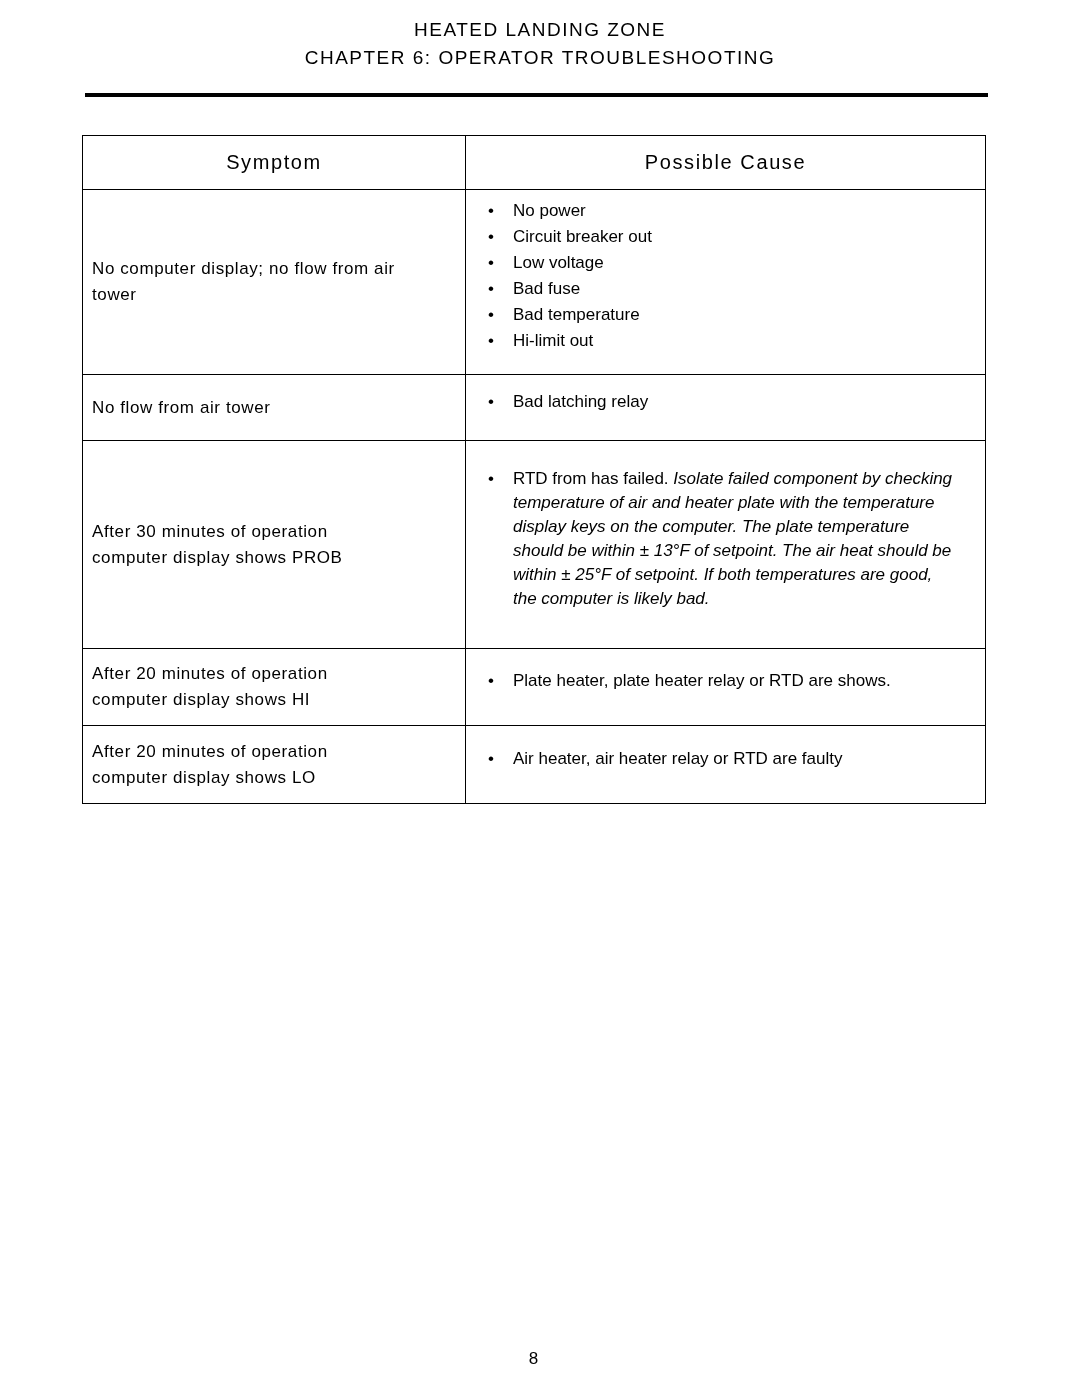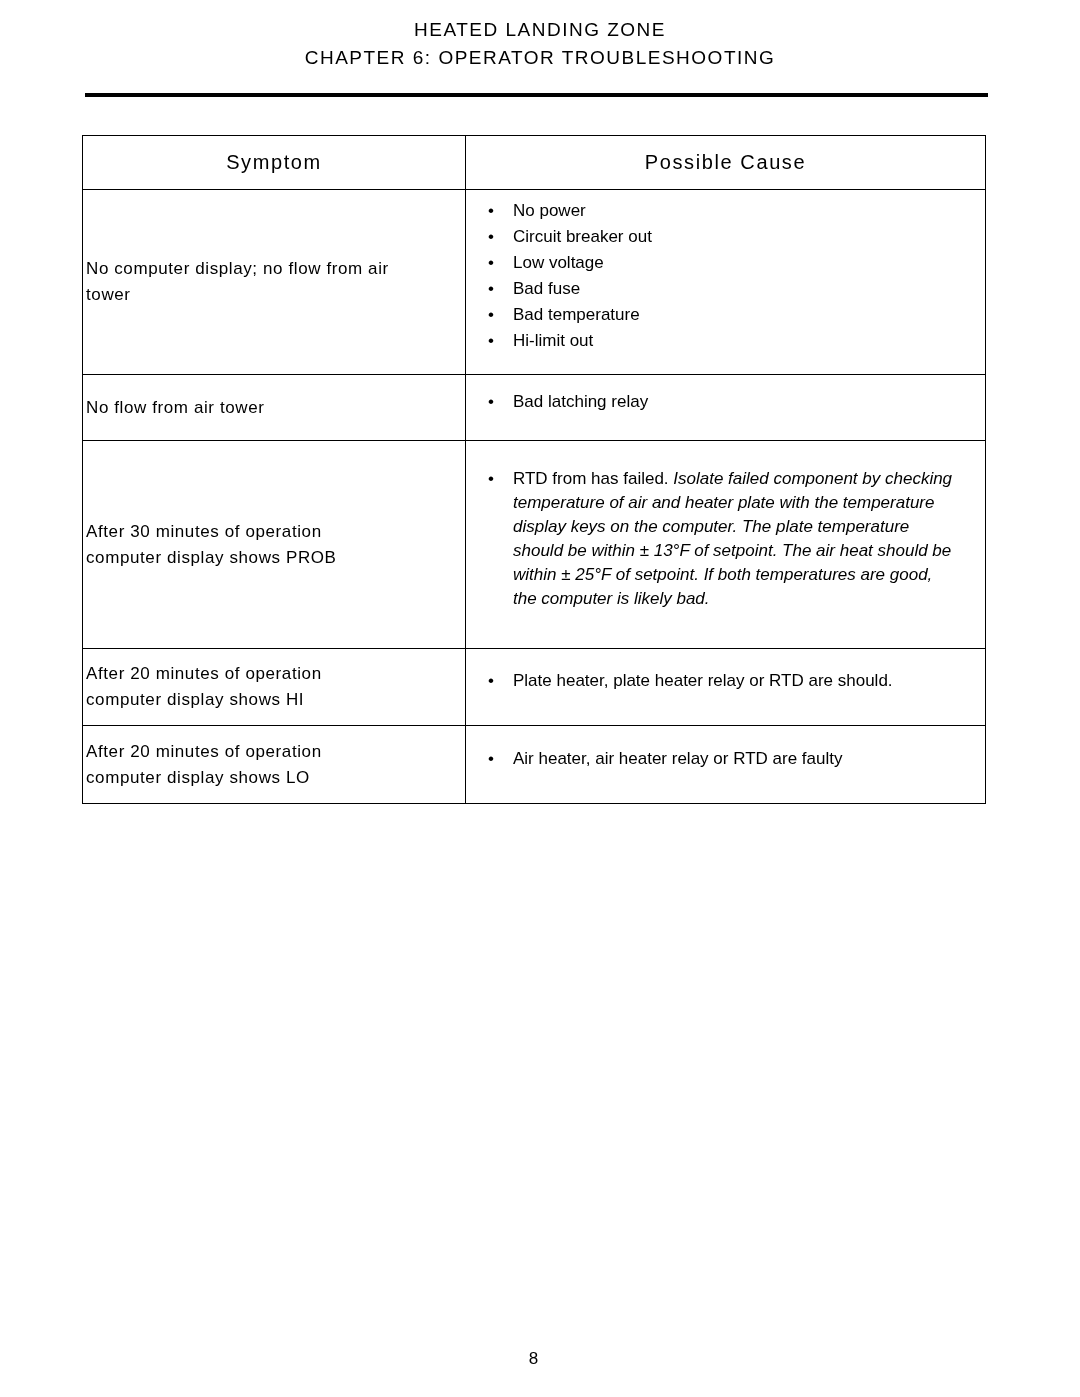--- a/index.html
+++ b/index.html
@@ -48,21 +48,21 @@
   }
   col.c-symptom { width: 383px; }
   col.c-cause   { width: 520px; }
   tr.head { height: 54px; }
   tr.r0 { height: 176px; }
   tr.r1 { height: 66px; }
   tr.r2 { height: 208px; }
   tr.r3 { height: 77px; }
   tr.r4 { height: 78px; }
   td.symptom {
-    padding: 6px 10px 6px 3px;
+    padding: 6px 10px 6px 9px;
     font-size: 17px;
     letter-spacing: 0.6px;
     line-height: 26px;
   }
   td.symptom .symptom-text {
     max-width: 315px;
   }
   td.cause {
     padding: 8px 28px 20px 0;
     font-size: 17px;
@@ -156,21 +156,21 @@
           </ul>
         </td>
       </tr>
 
       <tr class="r3">
         <td class="symptom">
           <div class="symptom-text">After 20 minutes of operation computer display shows HI</div>
         </td>
         <td class="cause">
           <ul class="causes">
-            <li>Plate heater, plate heater relay or RTD are should.</li>
+            <li>Plate heater, plate heater relay or RTD are shows.</li>
           </ul>
         </td>
       </tr>
 
       <tr class="r4">
         <td class="symptom">
           <div class="symptom-text">After 20 minutes of operation computer display shows LO</div>
         </td>
         <td class="cause">
           <ul class="causes">

